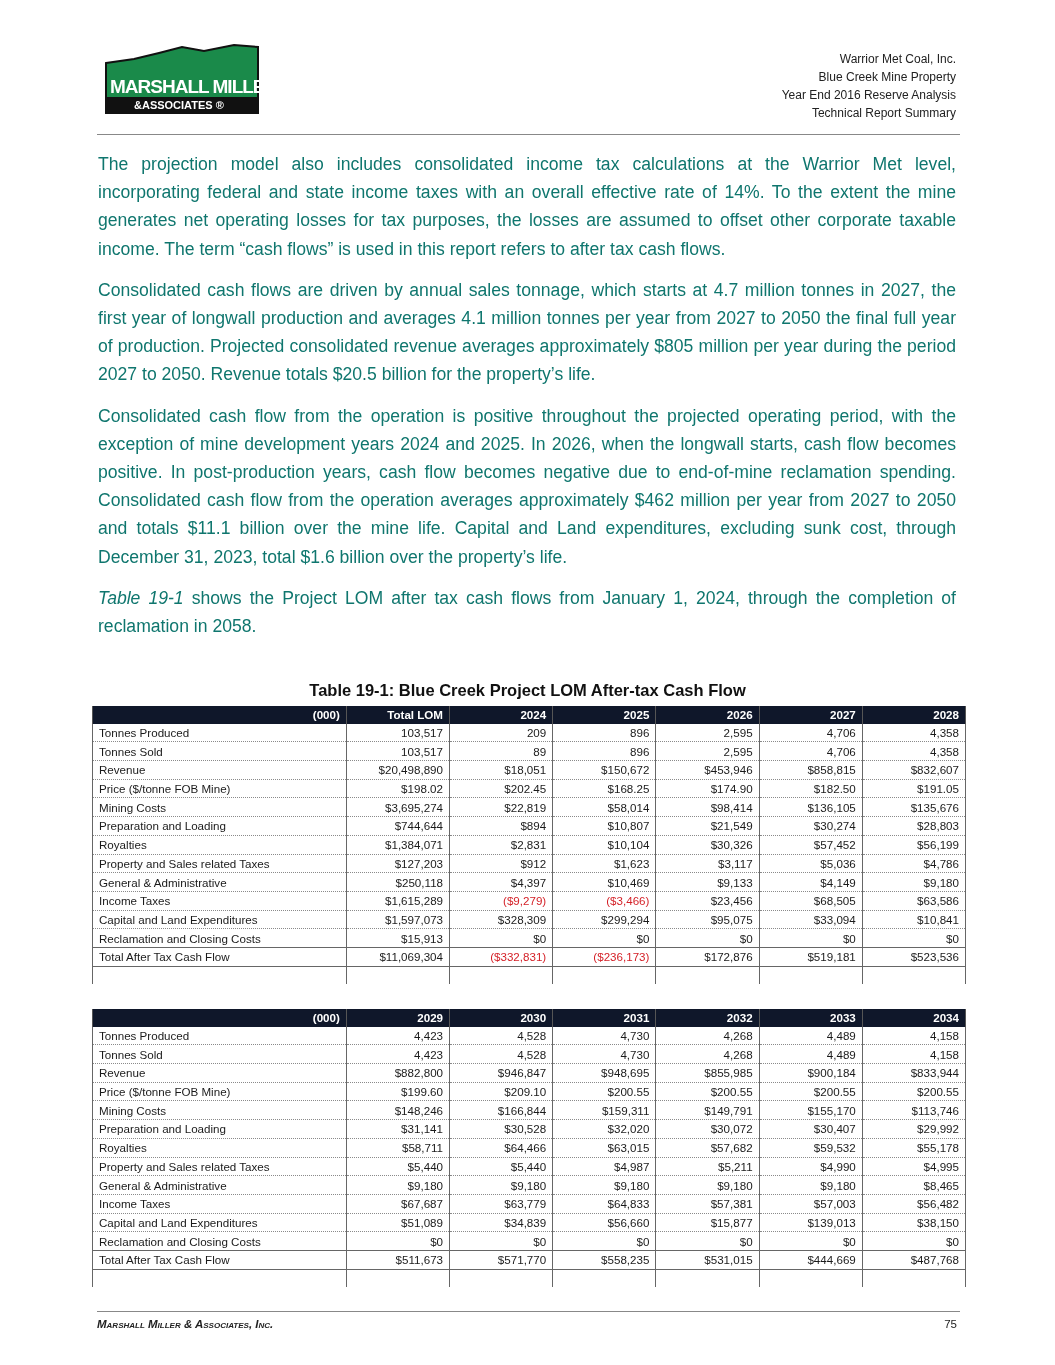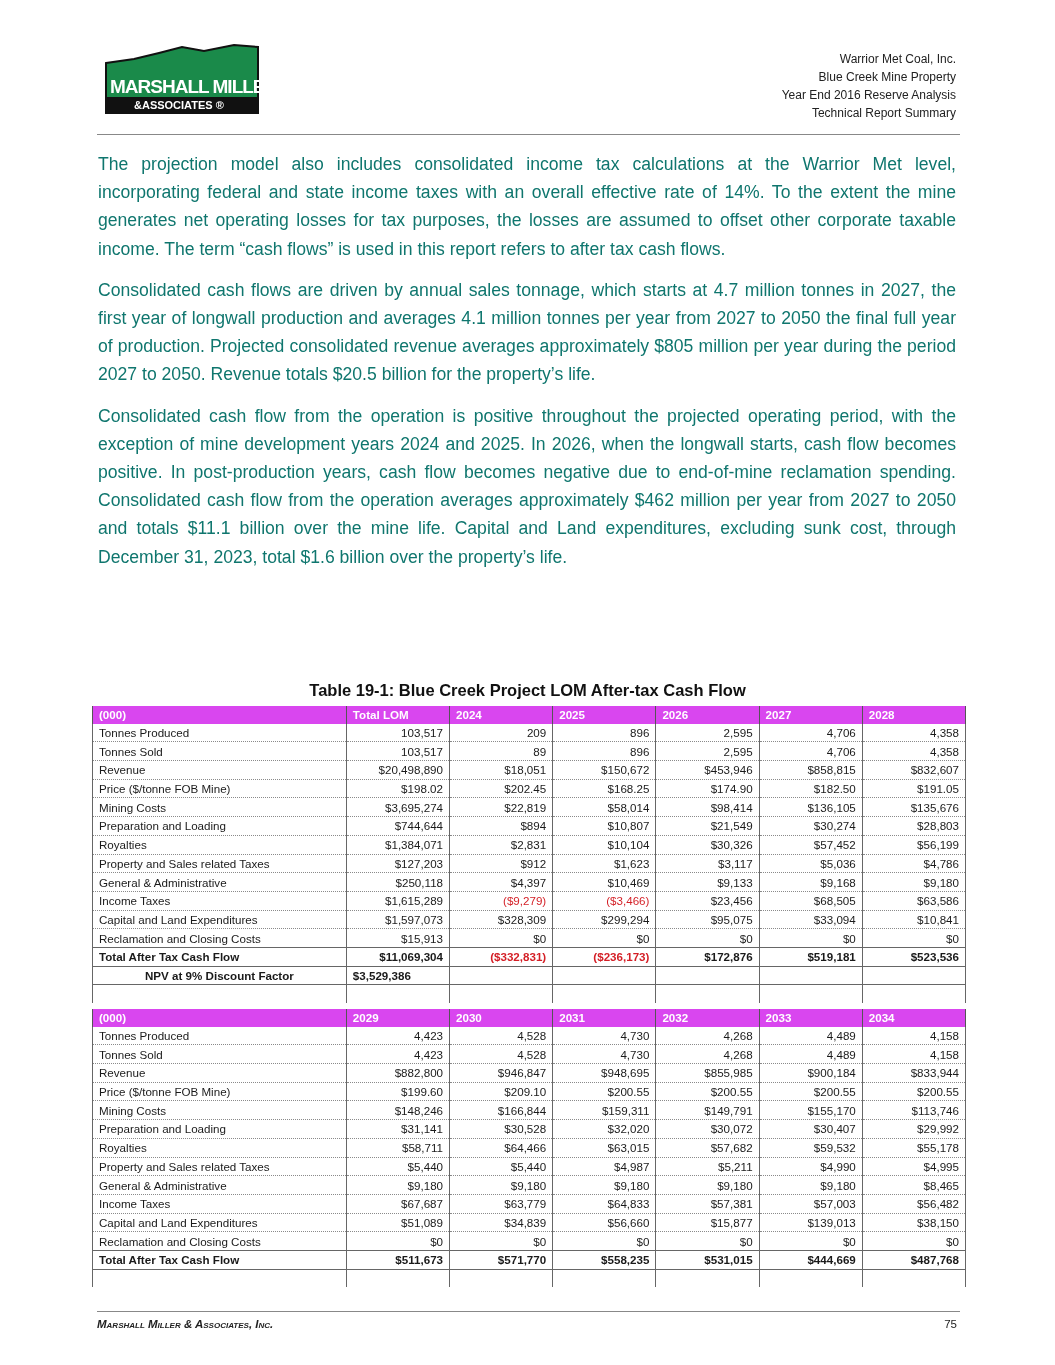--- a/index.html
+++ b/index.html
@@ -8,26 +8,26 @@
   .hdr-right { position: absolute; right: 99px; top: 50px; text-align: right; font-size: 12px; line-height: 18px; color: #222; }
   .hdr-rule { position: absolute; left: 97px; top: 134px; width: 863px; height: 0; border-top: 1.5px solid #888; }
   .body-text { position: absolute; left: 98px; top: 150px; width: 858px; font-size: 17.6px; line-height: 28.2px; color: #0f766e; }
   .body-text p { margin: 0 0 13px 0; text-align: justify; }
   .body-text p em { font-style: italic; }
   .tbl-title { position: absolute; left: 0; width: 1055px; top: 681px; text-align: center; font-weight: bold; font-size: 16.5px; color: #111; }
   table.cf { position: absolute; left: 92px; width: 874px; border-collapse: collapse; font-size: 11.6px; table-layout: fixed; }
   table.cf td, table.cf th { padding: 0 6px; height: 17.7px; white-space: nowrap; }
   table.cf col.c0 { width: 246px; }
   table.cf col.cn { width: 100px; }
-  .hrow th { background: #d946ef; color: #fff; font-weight: bold; text-align: left; border-left: 1px solid #555; border-right: 1px solid #555; height: 16px; }
+  .hrow th { background: #0f172a; color: #fff; font-weight: bold; text-align: right; border-left: 1px solid #555; border-right: 1px solid #555; height: 16px; }
   .drow td { border-bottom: 1px dotted #8a8a8a; border-left: 1px solid #666; border-right: 1px solid #666; }
   .drow td.num { text-align: right; }
   .drow td.lab { text-align: left; }
   .neg { color: #d41f26; }
-  .trow td { font-weight: bold; border-top: 1.5px solid #666; border-bottom: 1.5px solid #666; border-left: 1px solid #666; border-right: 1px solid #666; }
+  .trow td { font-weight: normal; border-top: 1.5px solid #666; border-bottom: 1.5px solid #666; border-left: 1px solid #666; border-right: 1px solid #666; }
   .trow td.num { text-align: right; }
   .npvrow td { height: 34px; border-left: 1px solid #666; border-right: 1px solid #666; border-bottom: 1px solid #666; font-weight: bold; }
   .gaprow td { height: 16px; border-left: 1px solid #666; border-right: 1px solid #666; }
   .endrow td { height: 17px; border-left: 1px solid #666; border-right: 1px solid #666; }
   .foot-rule { position: absolute; left: 97px; top: 1311px; width: 863px; border-top: 1.5px solid #888; }
   .foot-left { position: absolute; left: 97px; top: 1318px; font-style: italic; font-weight: bold; font-size: 11.5px; font-variant: small-caps; color: #222; }
   .foot-right { position: absolute; right: 98px; top: 1318px; font-size: 11.5px; color: #222; }
 </style>
 </head>
 <body>
@@ -49,20 +49,21 @@
   <div>Blue Creek Mine Property</div>
   <div>Year End 2016 Reserve Analysis</div>
   <div>Technical Report Summary</div>
 </div>
 <div class="hdr-rule"></div>
 
 <div class="body-text">
   <p>The projection model also includes consolidated income tax calculations at the Warrior Met level, incorporating federal and state income taxes with an overall effective rate of 14%.  To the extent the mine generates net operating losses for tax purposes, the losses are assumed to offset other corporate taxable income.  The term “cash flows” is used in this report refers to after tax cash flows.</p>
   <p>Consolidated cash flows are driven by annual sales tonnage, which starts at 4.7 million tonnes in 2027, the first year of longwall production and averages 4.1 million tonnes per year from 2027 to 2050 the final full year of production.  Projected consolidated revenue averages approximately $805 million per year during the period 2027 to 2050.  Revenue totals $20.5 billion for the property’s life.</p>
   <p>Consolidated cash flow from the operation is positive throughout the projected operating period, with the exception of mine development years 2024 and 2025.  In 2026, when the longwall starts, cash flow becomes positive.  In post-production years, cash flow becomes negative due to end-of-mine reclamation spending.  Consolidated cash flow from the operation averages approximately $462 million per year from 2027 to 2050 and totals $11.1 billion over the mine life.  Capital and Land expenditures, excluding sunk cost, through December 31, 2023, total $1.6 billion over the property’s life.</p>
+  <p><em>Table 19-1</em><span> shows the Project LOM after tax cash flows from January 1, 2024, through the completion of reclamation in 2058.</span></p>
 </div>
 
 <div class="tbl-title">Table 19-1: Blue Creek Project LOM After-tax Cash Flow</div>
 
 <table class="cf" id="t1" style="top:706px;">
   <colgroup>
       <col class="c0">
       <col class="cn">
       <col class="cn">
       <col class="cn">
@@ -151,21 +152,21 @@
         <td class="num">$3,117</td>
         <td class="num">$5,036</td>
         <td class="num">$4,786</td>
       </tr>
       <tr class="drow">
         <td class="lab">General &amp; Administrative</td>
         <td class="num">$250,118</td>
         <td class="num">$4,397</td>
         <td class="num">$10,469</td>
         <td class="num">$9,133</td>
-        <td class="num">$9,168</td>
+        <td class="num">$4,149</td>
         <td class="num">$9,180</td>
       </tr>
       <tr class="drow">
         <td class="lab">Income Taxes</td>
         <td class="num">$1,615,289</td>
         <td class="num neg">($9,279)</td>
         <td class="num neg">($3,466)</td>
         <td class="num">$23,456</td>
         <td class="num">$68,505</td>
         <td class="num">$63,586</td>
@@ -189,29 +190,20 @@
         <td class="num">$0</td>
       </tr>
       <tr class="trow">
         <td class="lab">Total After Tax Cash Flow</td>
         <td class="num">$11,069,304</td>
         <td class="num neg">($332,831)</td>
         <td class="num neg">($236,173)</td>
         <td class="num">$172,876</td>
         <td class="num">$519,181</td>
         <td class="num">$523,536</td>
-      </tr>
-      <tr class="npvrow">
-        <td style="text-align: center;">NPV at 9% Discount Factor</td>
-        <td style="text-align: left;">$3,529,386</td>
-        <td></td>
-        <td></td>
-        <td></td>
-        <td></td>
-        <td></td>
       </tr>
       <tr class="gaprow">
         <td></td>
         <td></td>
         <td></td>
         <td></td>
         <td></td>
         <td></td>
         <td></td>
       </tr>

